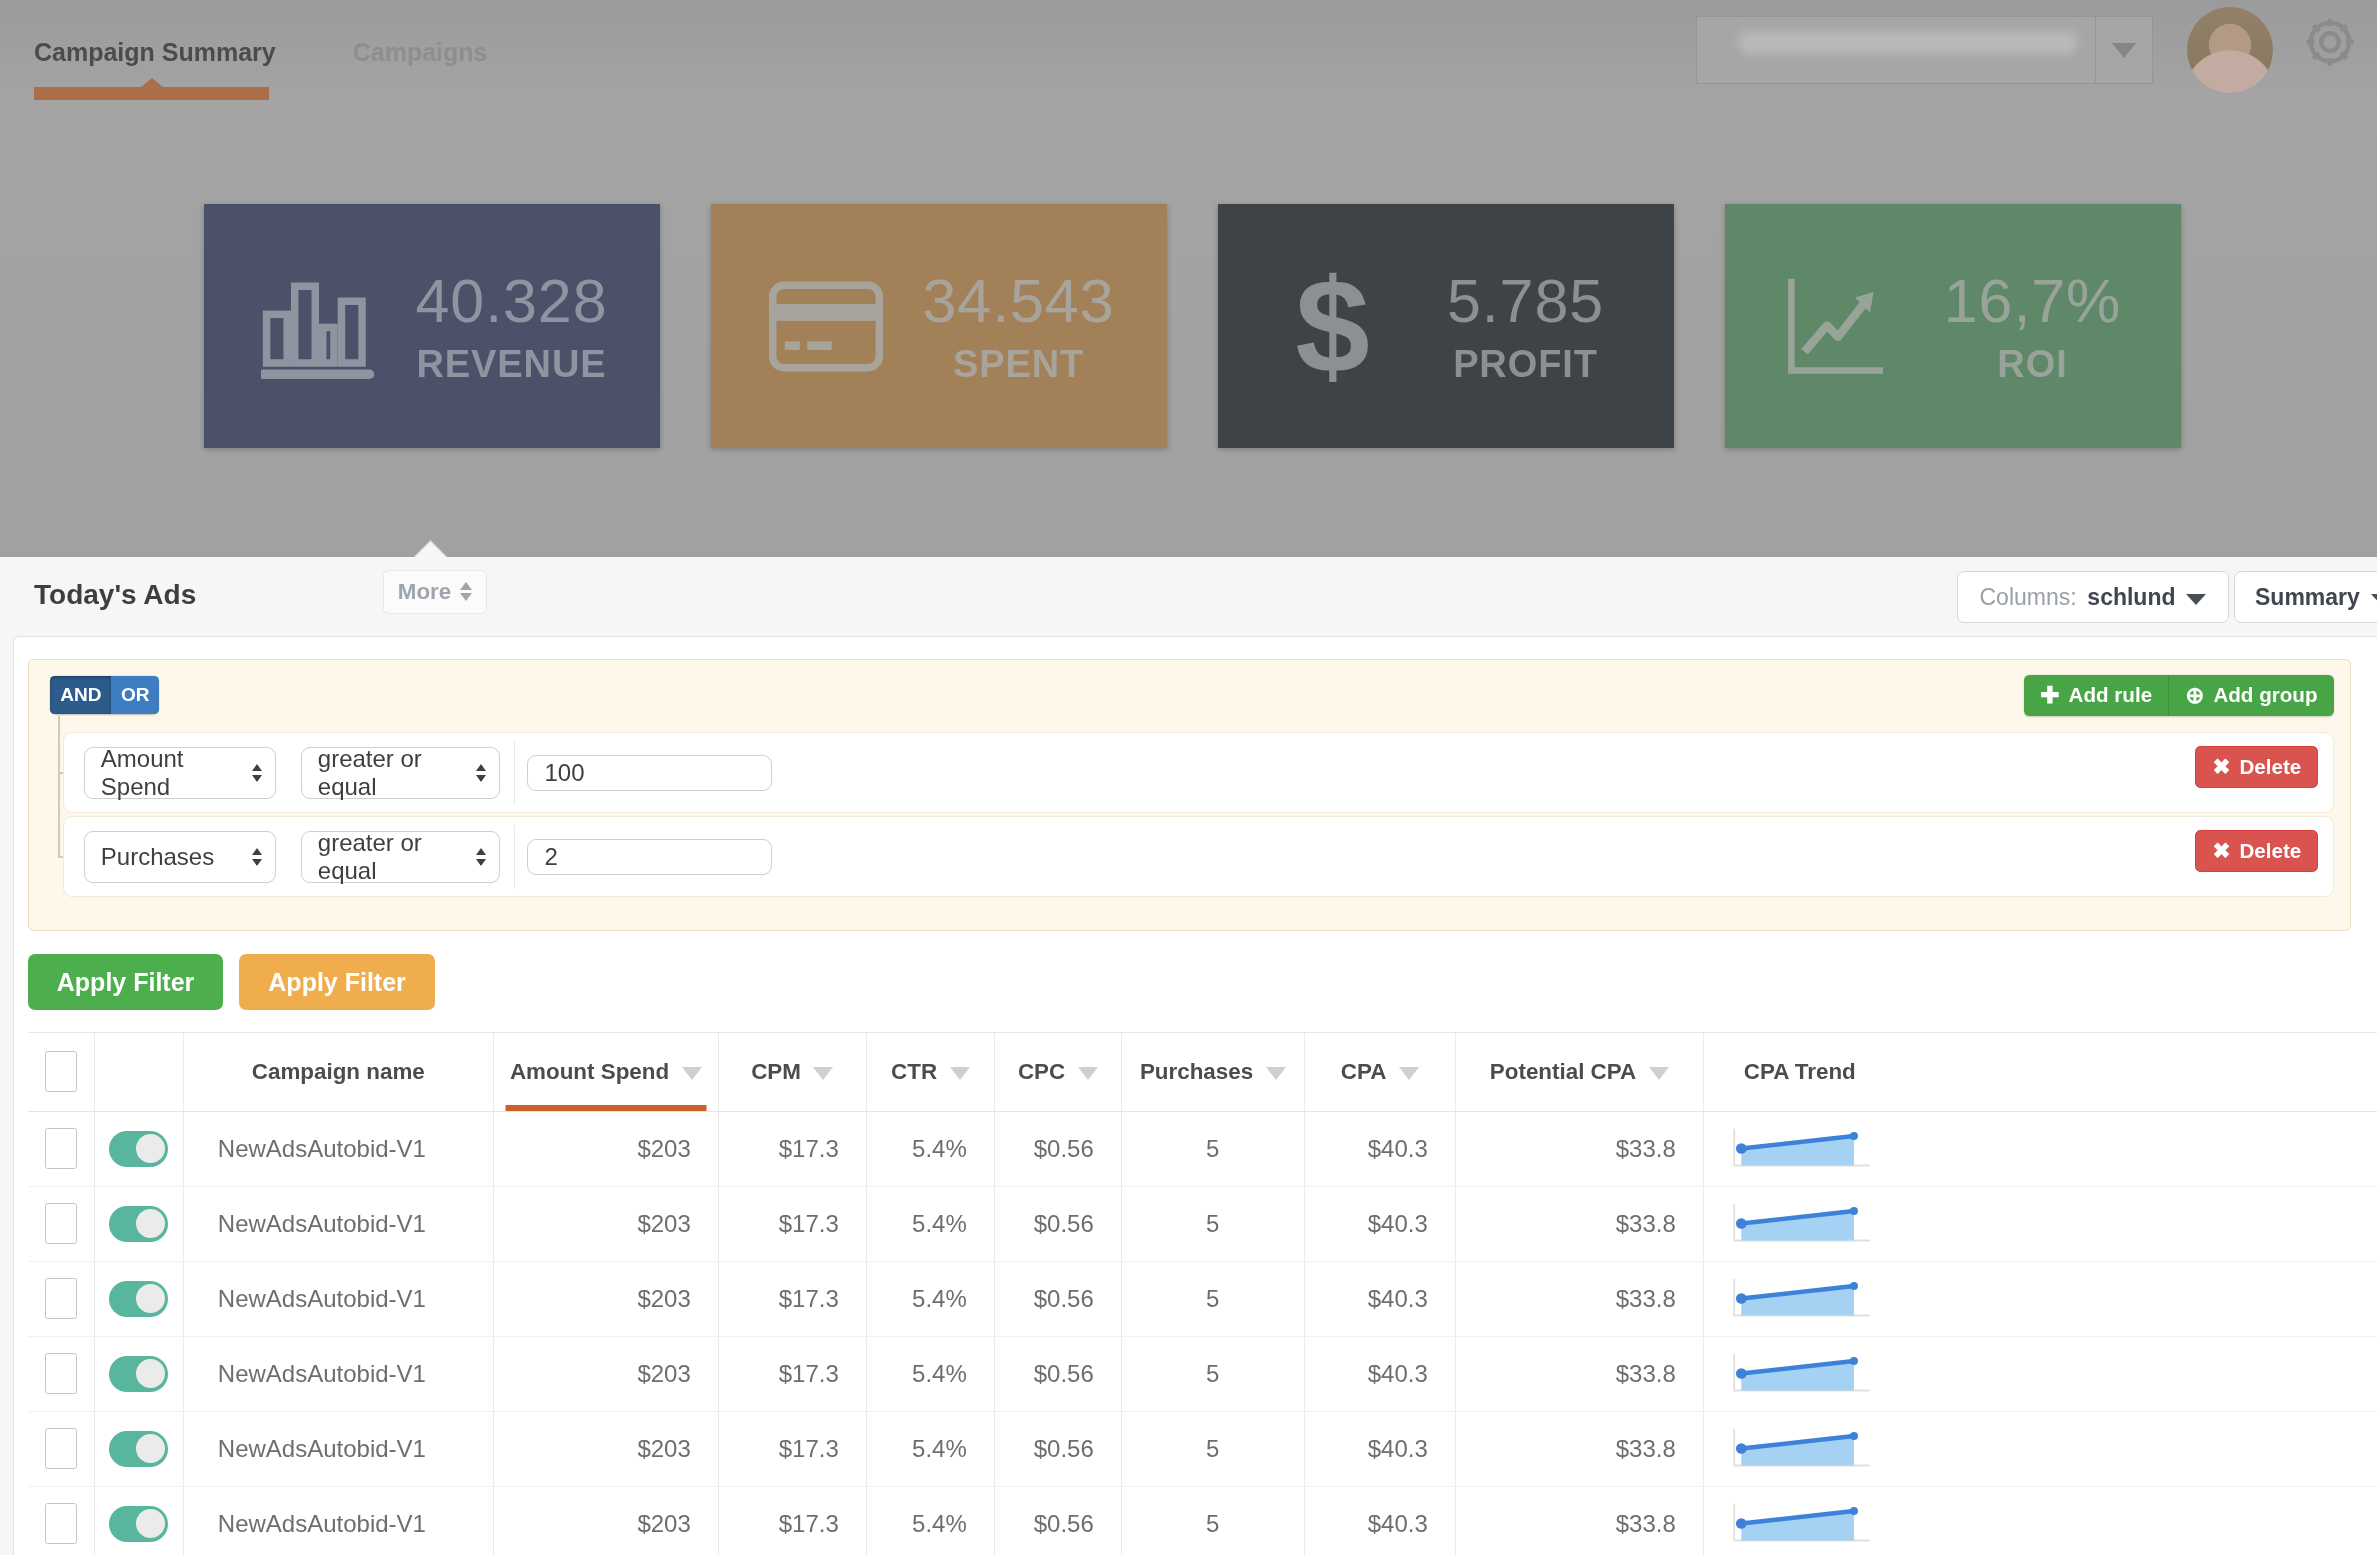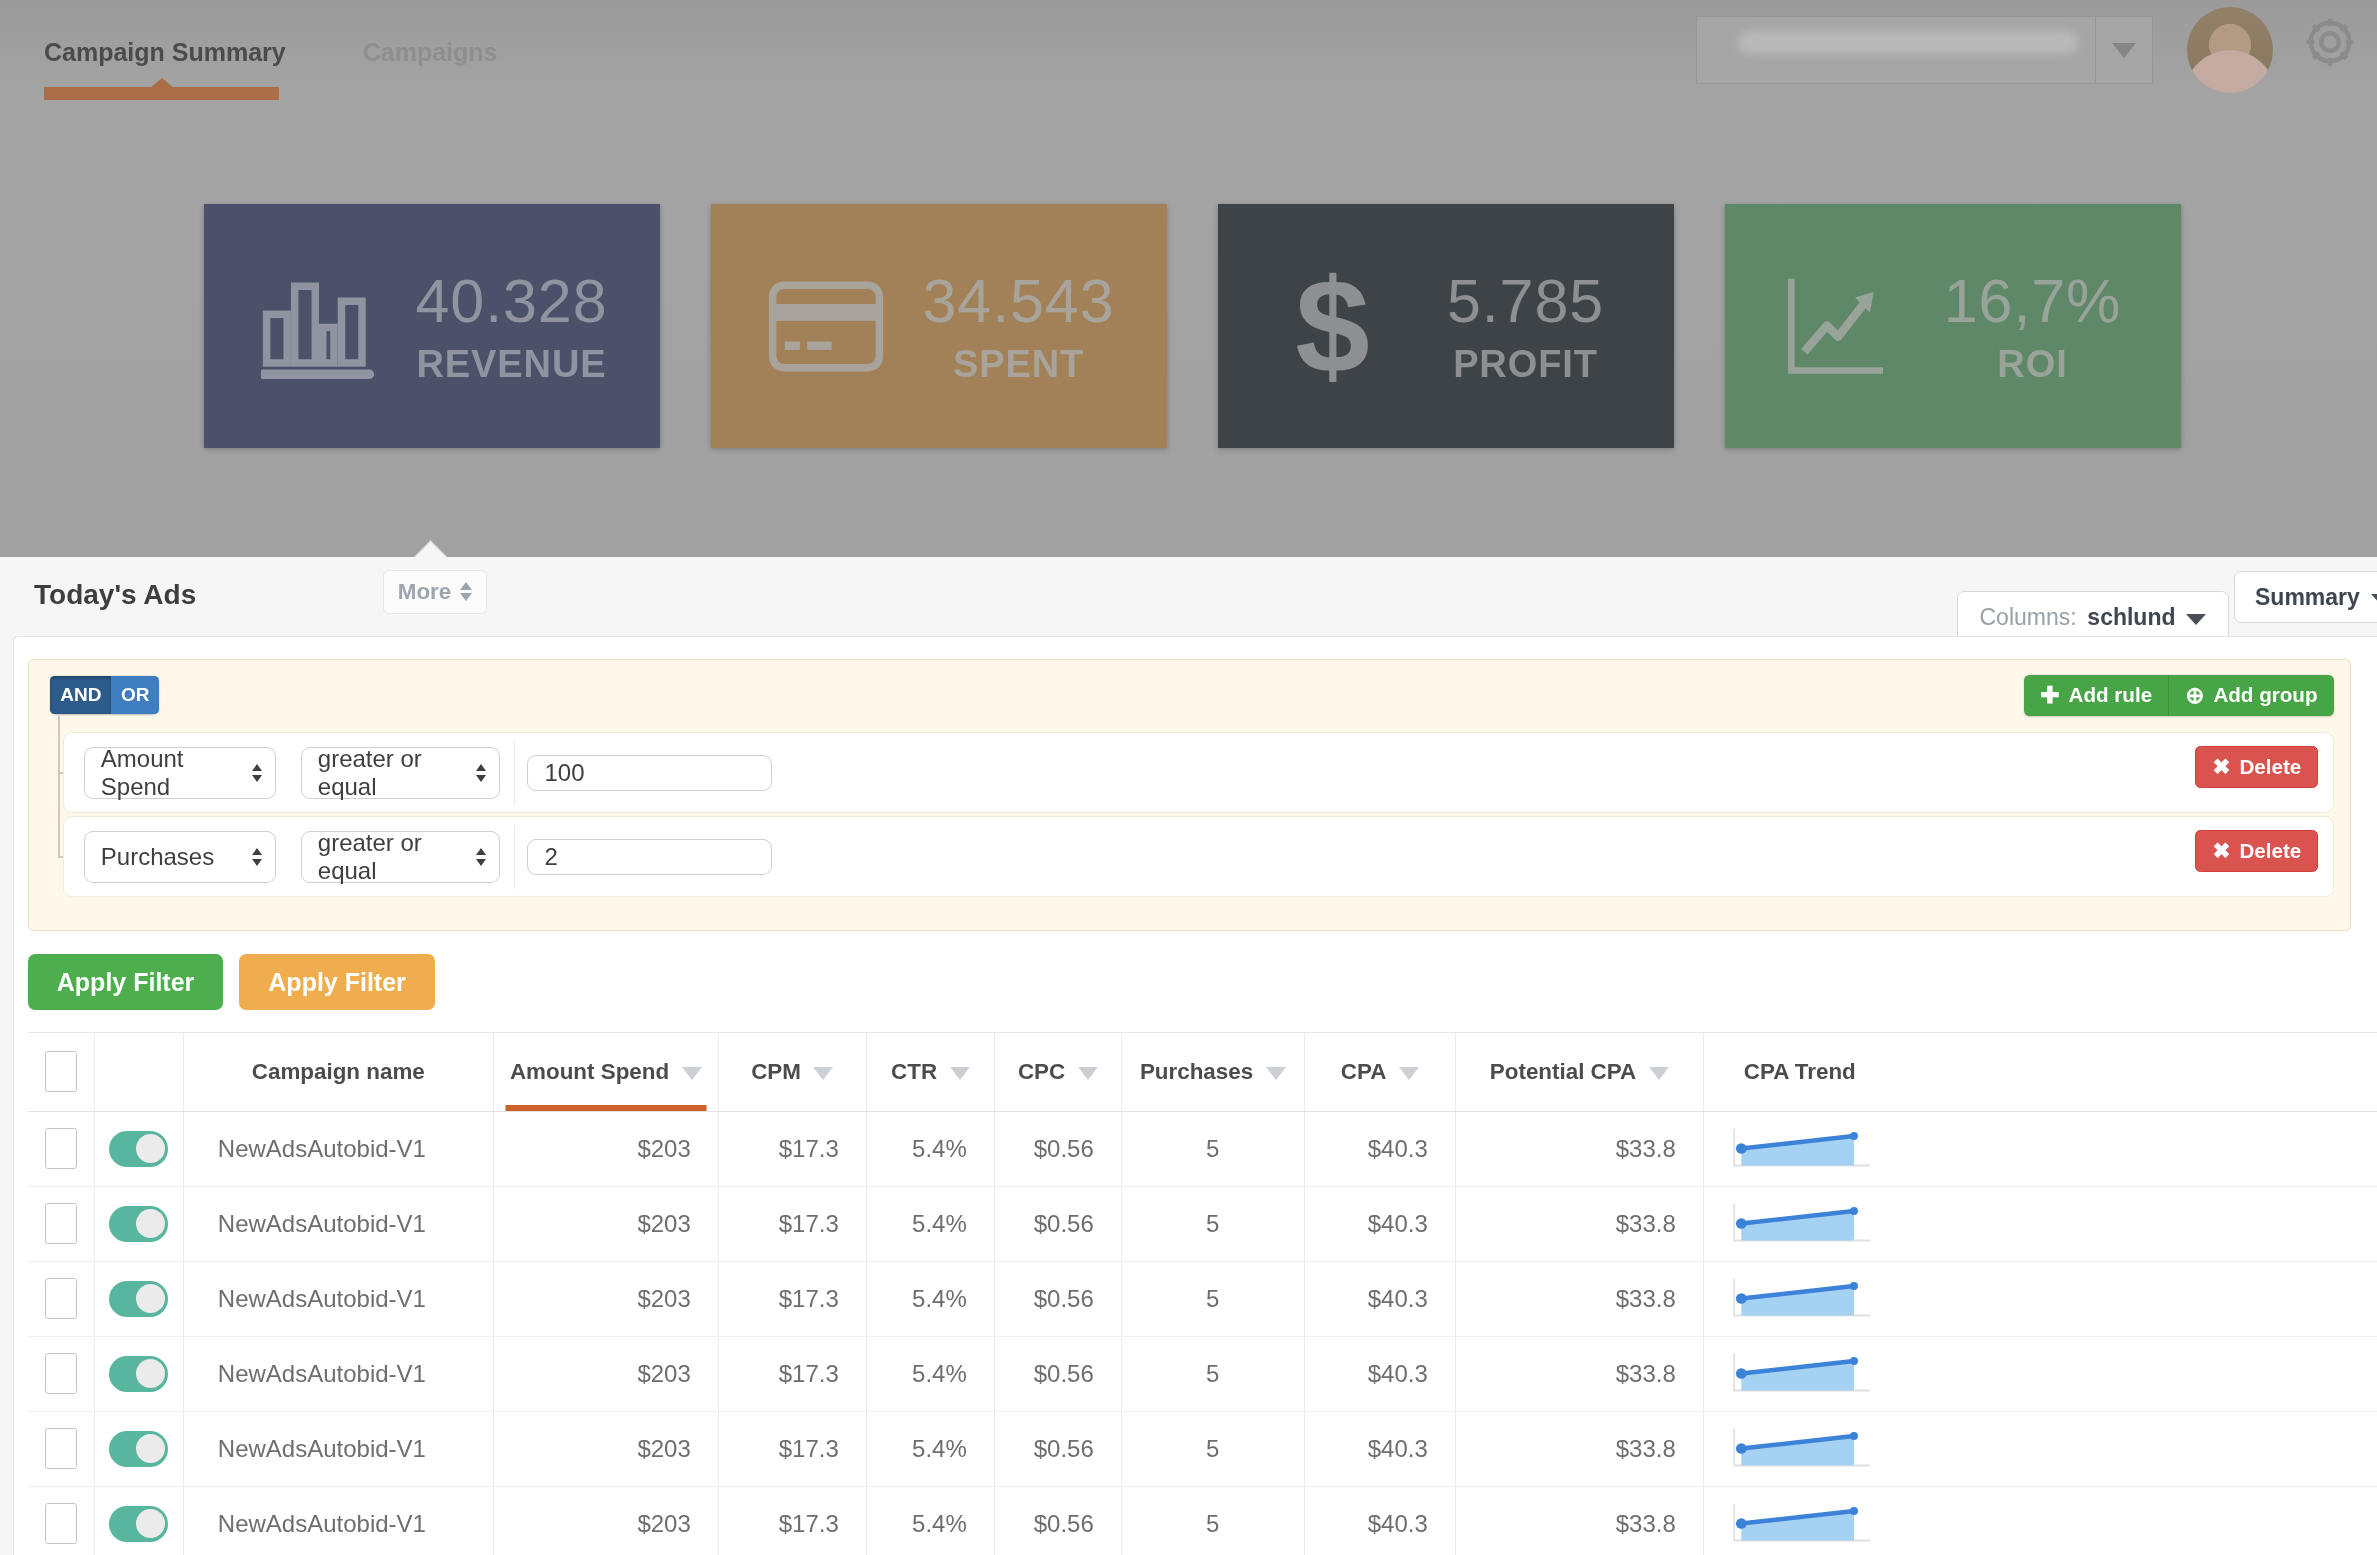--- a/index.html
+++ b/index.html
@@ -3,21 +3,21 @@
 <meta charset="utf-8">
 <style>
   * { margin:0; padding:0; box-sizing:border-box; }
   html,body { width:2377px; height:1555px; }
   body { font-family:"Liberation Sans", sans-serif; }
   .screen { position:relative; width:2377px; height:1555px; overflow:hidden; background:#fafafa; }
 
   
   .top-section { position:absolute; left:0; top:0; width:2377px; height:557px;
     background:linear-gradient(#9b9b9b, #a4a4a4 18%, #a1a1a1); }
-  .tabs { position:absolute; left:44px; top:38px; display:flex; gap:77px; }
+  .tabs { position:absolute; left:34px; top:38px; display:flex; gap:77px; }
   .tab { font-size:25px; font-weight:bold; color:#8e8e8e; cursor:pointer; }
   .tab.active { color:#4b4b4b; }
   .tab-underline { position:relative; margin-top:20px; width:235px; height:13.4px; background:#ac6e47; }
   .tab-underline .notch-up { position:absolute; left:50%; top:-9px; transform:translateX(-50%);
     width:0; height:0; border-left:12.5px solid transparent; border-right:12.5px solid transparent; border-bottom:10px solid #ac6e47; }
 
   .account-select { position:absolute; left:1696px; top:16px; width:457px; height:68px;
     border:0.9px solid #969696; background:#a6a6a6; display:flex; }
   .account-blur { margin:14.3px 0 0 41px; width:340px; height:23px; border-radius:11.6px; background:#b9b9b9; filter:blur(4.5px); }
   .account-caret-zone { margin-left:auto; width:57px; border-left:0.9px solid #969696; display:flex; align-items:center; justify-content:center; }
@@ -48,21 +48,21 @@
   .section-notch { position:absolute; left:419px; top:-11.6px; width:23px; height:23px; background:#f6f6f7;
     transform:rotate(45deg); border-left:1.8px solid #d2d2d2; border-top:1.8px solid #d2d2d2; }
   .section-title { position:absolute; left:34px; top:21.5px; font-size:28px; font-weight:bold; color:#3e3e3e; }
   .more-btn { position:absolute; left:383px; top:12.5px; width:104px; height:44px; background:#fbfbfc;
     border:1.8px solid #e7e7ea; border-radius:5.4px; display:flex; align-items:center; justify-content:center; gap:9px;
     font-size:22.4px; font-weight:bold; color:#9fa5ad; cursor:pointer; }
   .stepper { display:flex; flex-direction:column; gap:3.6px; }
   .stepper .up { width:0;height:0;border-left:6.3px solid transparent;border-right:6.3px solid transparent;border-bottom:8px solid #9fa5ad; }
   .stepper .dn { width:0;height:0;border-left:6.3px solid transparent;border-right:6.3px solid transparent;border-top:8px solid #9fa5ad; }
   .columns-btn { position:absolute; left:1957px; top:14.3px; height:52px; padding:0 21.5px; background:#fff;
-    border:1.8px solid #d8d8d8; border-radius:7.2px; display:flex; align-items:center; gap:10.7px; font-size:23px; cursor:pointer;margin-top:20px; }
+    border:1.8px solid #d8d8d8; border-radius:7.2px; display:flex; align-items:center; gap:10.7px; font-size:23px; cursor:pointer; }
   .columns-btn .muted { color:#9aa0a8; }
   .columns-btn .strong, .filters-btn .strong { color:#3f4650; font-weight:bold; }
   .btn-caret { width:0;height:0;border-left:10px solid transparent;border-right:10px solid transparent;border-top:11.6px solid #4a4f57; margin-top:3.6px; }
   .filters-btn { position:absolute; left:2234px; top:14.3px; height:52px; padding:0 20px; background:#fff;
     border:1.8px solid #d8d8d8; border-radius:7.2px; display:flex; align-items:center; gap:10.7px; font-size:23px; cursor:pointer; }
 
   .panel { position:absolute; left:12.5px; top:79px; width:2365px; height:919px; background:#fff;
     border-top:0.9px solid #e3e3e3; border-left:0.9px solid #e3e3e3; border-top-left-radius:5.4px; padding:22.4px 0 0 14.3px; }
 
   .filter-box { position:relative; margin-right:27px; height:272px; background:#fdf8ea;

